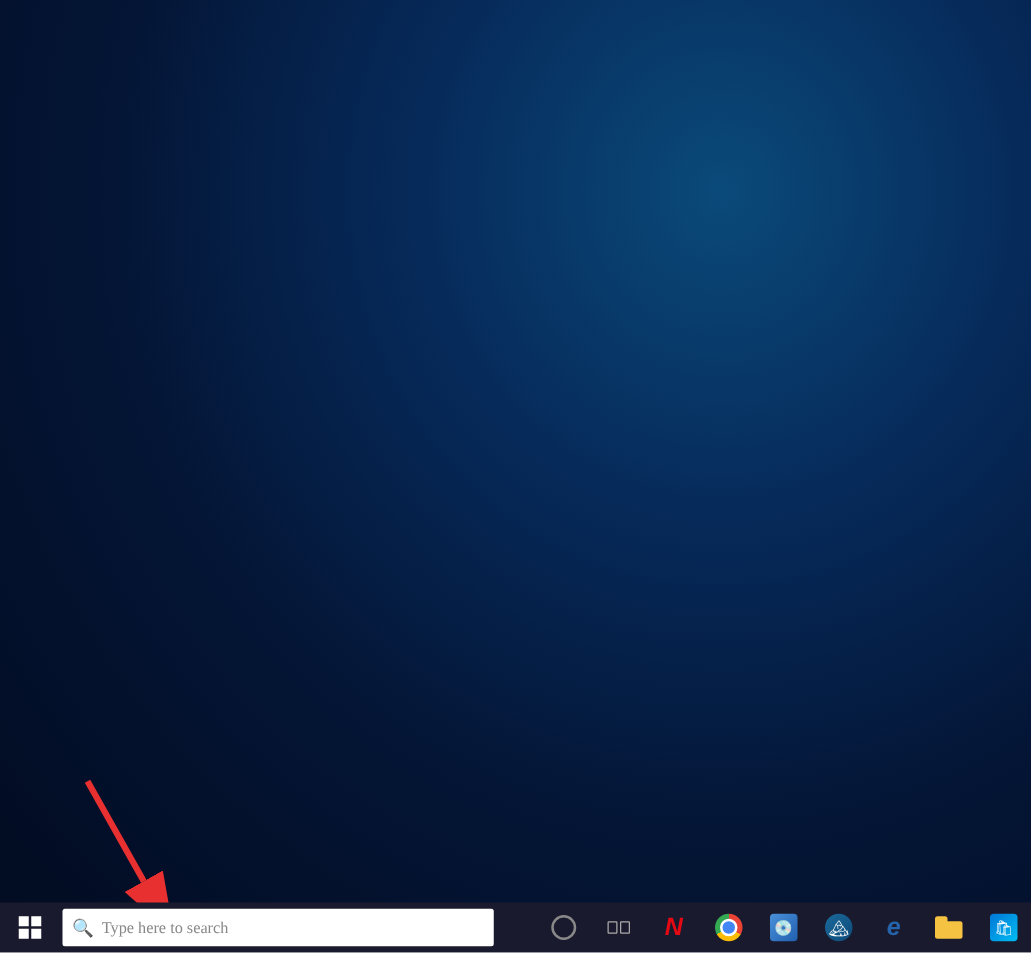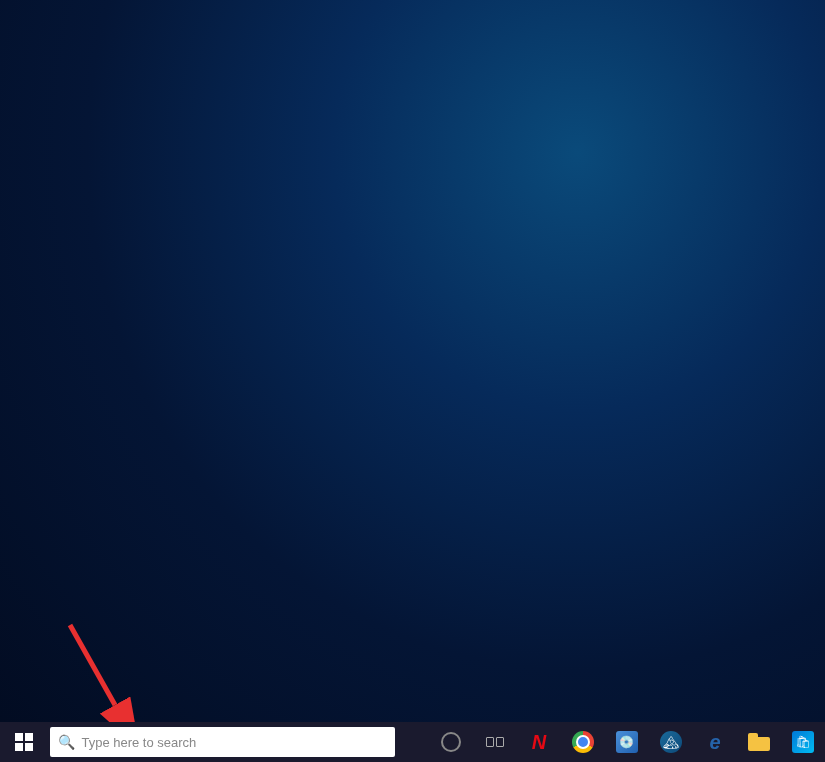--- a/index.html
+++ b/index.html
@@ -80,20 +80,21 @@
     #search-icon-wrap {
       color: #888;
       font-size: 14px;
       flex-shrink: 0;
     }
 
     #search-placeholder {
       color: #888;
       font-size: 13px;
       white-space: nowrap;
+      font-family: Liberation Serif, serif;
     }
 
     #taskbar-center {
       flex: 1;
     }
 
     #taskbar-icons {
       display: flex;
       align-items: center;
       height: 40px;

